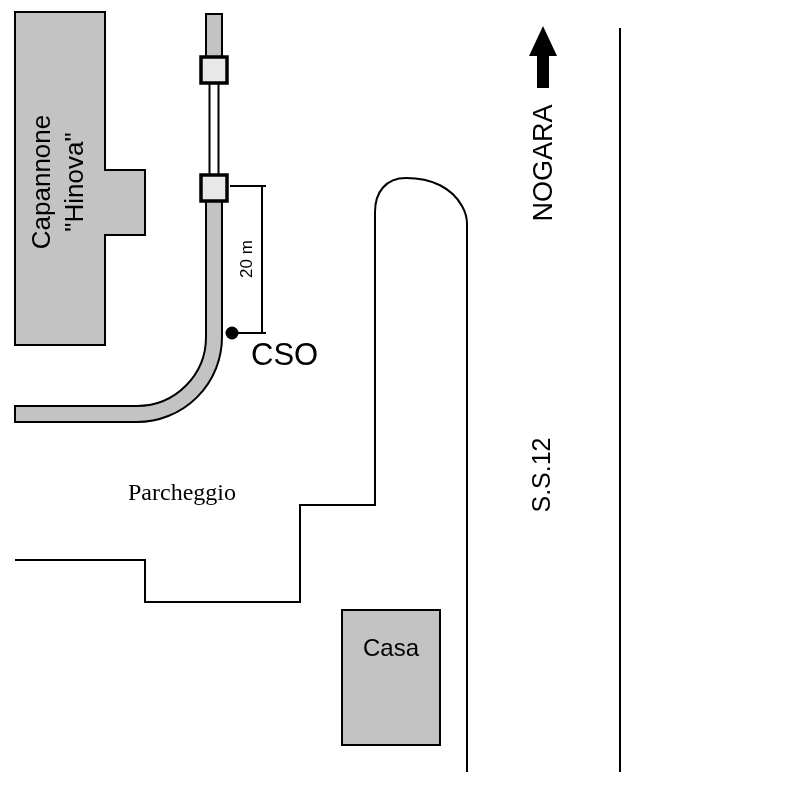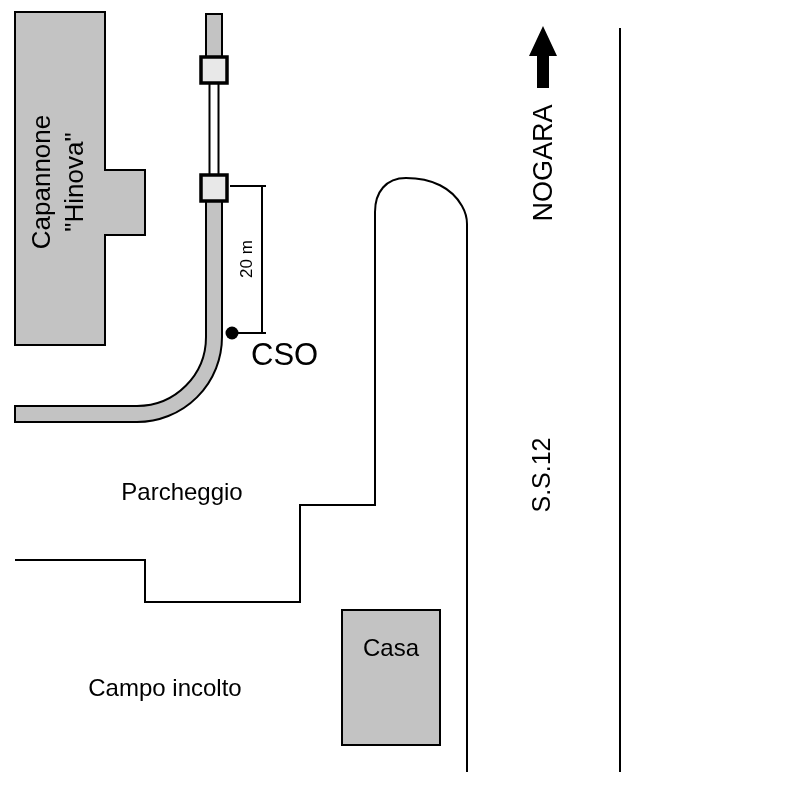--- a/index.html
+++ b/index.html
@@ -64,23 +64,22 @@
     <circle cx="232" cy="333" r="6.5" fill="#000"></circle>
 
     <rect x="342" y="610" width="98" height="135" stroke="#000" stroke-width="2" fill="#c3c3c3"></rect>
   </svg>
 
   <div class="lbl rot building-label" style="left:57px; top:182px;">
     <div>Capannone</div>
     <div>"Hinova"</div>
   </div>
 
-  <div class="lbl parking-label" style="left:182px; top:492px;">Parcheggio</div>
+  <div class="lbl parking-label" style="left:182px; top:492px;font-family:Liberation Serif, serif;">Parcheggio</div>
 
-  <div class="lbl field-label" style="left:165px; top:688px;">Campo incolto</div>
 
   <div class="lbl house-label" style="left:391px; top:648px;">Casa</div>
 
   <div class="cso-label">CSO</div>
 
   <div class="lbl rot distance-label" style="left:247px; top:259px;">20 m</div>
 
   <div class="lbl rot direction-label" style="left:543px; top:163px;">NOGARA</div>
 
   <div class="lbl rot road-label" style="left:541px; top:475px;">S.S.12</div>

